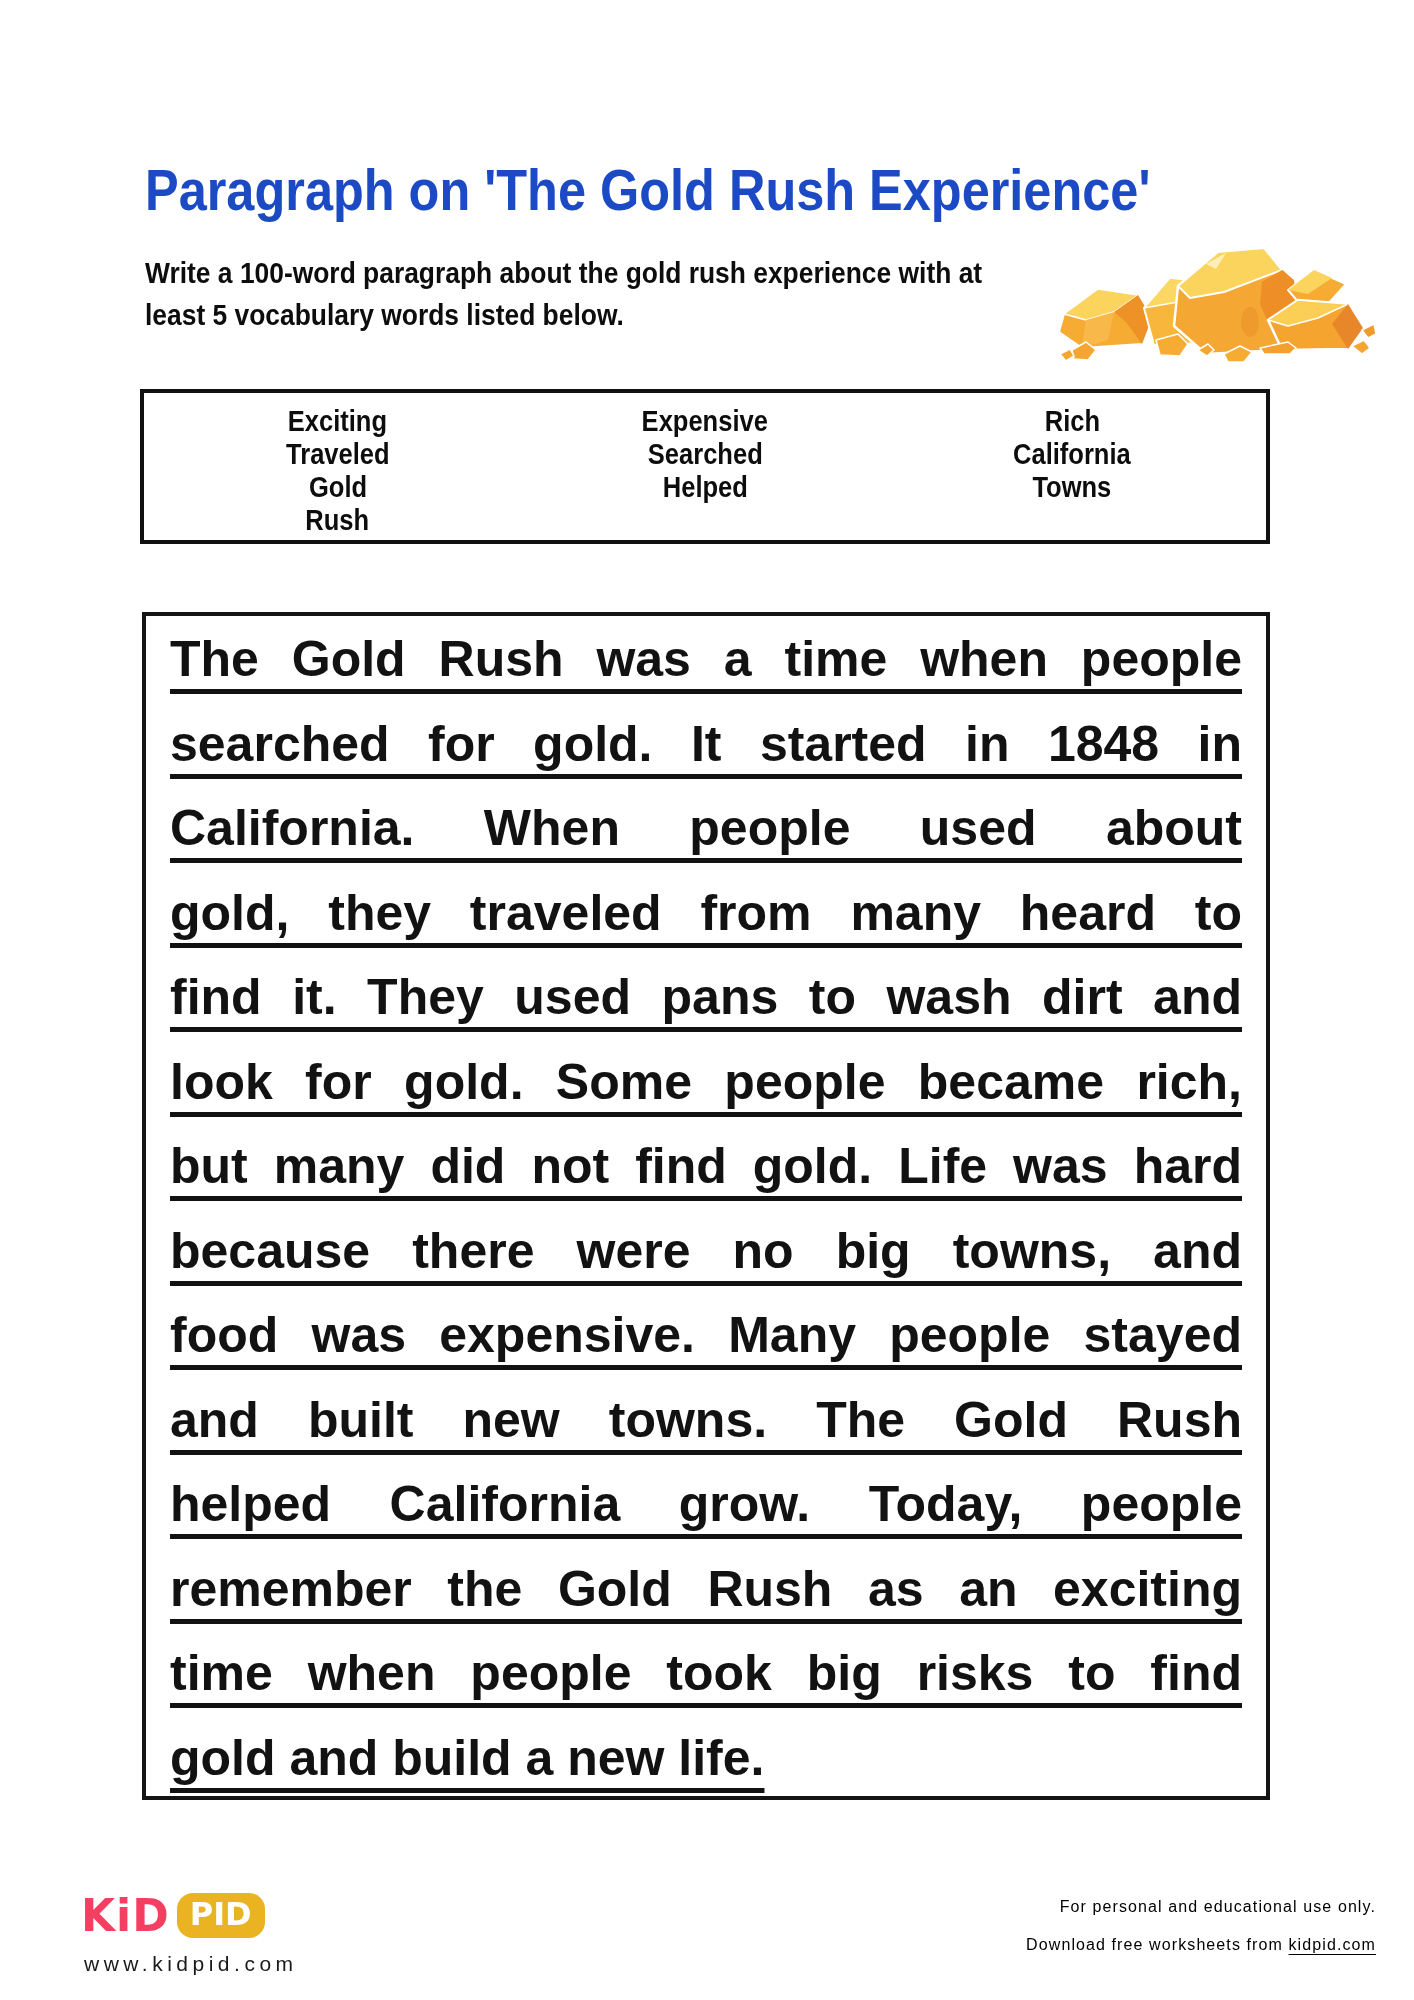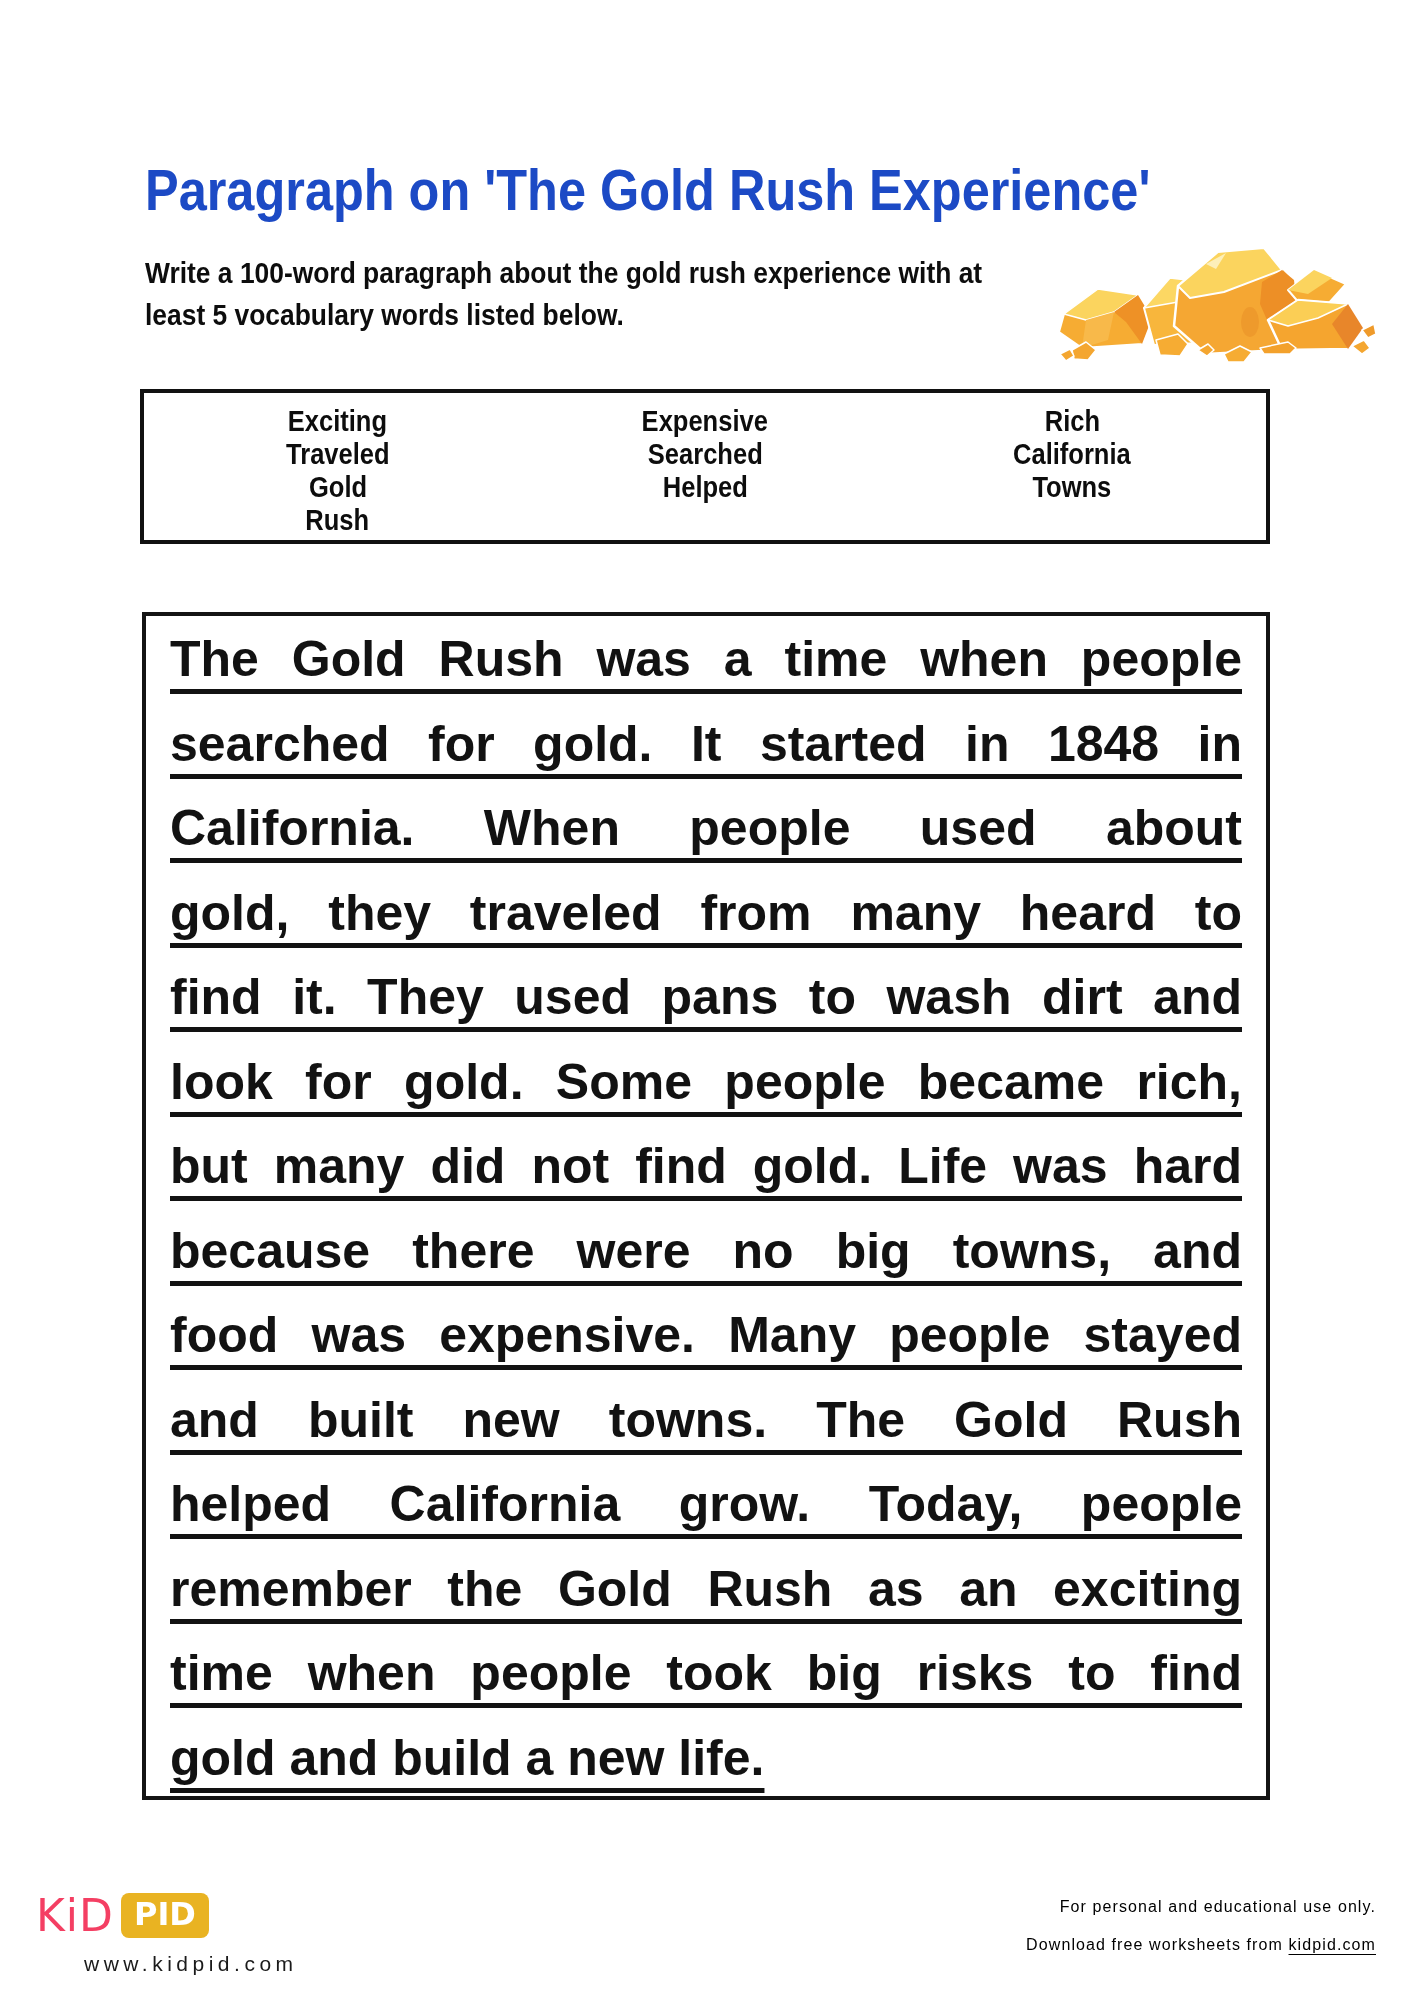--- a/index.html
+++ b/index.html
@@ -47,27 +47,27 @@
     text-decoration:underline; text-decoration-thickness:5px;
     text-underline-offset:13px; text-decoration-skip-ink:auto;font-weight:bold;
   }
   .para-line.last { text-align-last:left; }
 
   .logo {
     position:absolute; left:36px; top:1890px;
     display:flex; align-items:center; gap:7px;
   }
   .logo-kid {
-    font-family:"DejaVu Sans", sans-serif; font-weight:normal;
-    font-size:44px; color:#f43f63; letter-spacing:1px;
+    font-family:"DejaVu Sans", sans-serif; font-weight:bold;
+    font-size:44px; color:#f43f63; letter-spacing:1px;margin-left:45px;
   }
   .logo-pid {
     font-family:"DejaVu Sans", sans-serif; font-weight:bold;
     font-size:32px; color:#ffffff; background:#e9b322;
-    border-radius:8px; padding:5px 13px 8px 13px; line-height:1;
+    border-radius:16px; padding:5px 13px 8px 13px; line-height:1;
   }
   .logo-url {
     position:absolute; left:36px; top:1952px;
     font-size:21px; letter-spacing:4.5px; color:#1a1a1a;margin-left:48px;
   }
 
   .footer-note {
     position:absolute; right:38px; top:1888px; text-align:right;
     font-size:16px; letter-spacing:1.1px; line-height:38px; color:#000;
   }

